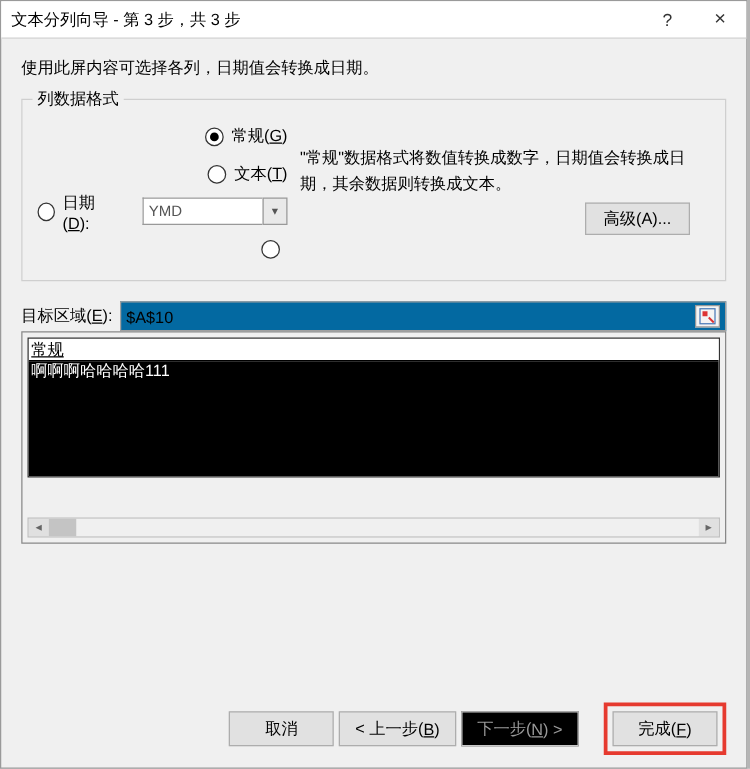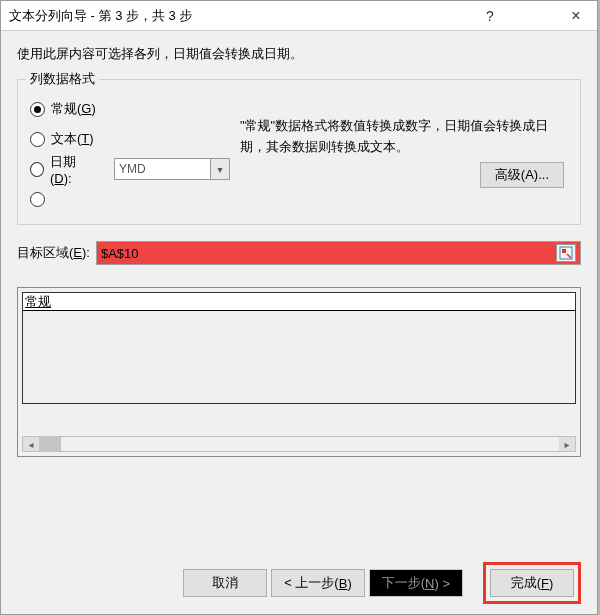--- a/index.html
+++ b/index.html
@@ -21,21 +21,20 @@
   }
   .titlebar {
     height: 30px;
     background: #ffffff;
     border-bottom: 1px solid #d0d0d0;
     display: flex;
     align-items: center;
     padding-left: 8px;
     font-size: 13px;
     color: #000;
-    gap: 44px;
   }
   .titlebar .title { flex: 1; }
   .titlebar .tbtn {
     width: 42px;
     height: 30px;
     display: flex;
     align-items: center;
     justify-content: center;
     font-size: 14px;
     color: #333;
@@ -63,20 +62,21 @@
     font-size: 13px;
   }
   .col-layout { display: flex; }
   .left-col { flex: 0 0 200px; }
   .right-col { flex: 1; padding-left: 10px; padding-top: 22px; position: relative; }
   .radio-row {
     display: flex;
     align-items: center;
     height: 30px;
     font-size: 13px;
+    justify-content: flex-end;
   }
   .radio-row .radio {
     width: 15px; height: 15px;
     border: 1px solid #333;
     border-radius: 50%;
     margin-right: 6px;
     display: inline-flex;
     align-items: center;
     justify-content: center;
     background: #fff;
@@ -114,49 +114,48 @@
     border: 1px solid #999;
     background: #e9e9e9;
     display: flex;
     align-items: center;
     justify-content: center;
     font-size: 10px;
     color: #555;
   }
   .adv-btn-wrap {
     position: absolute;
-    right: 4px;
+    right: 16px;
     top: 68px;
     padding-left: 48px;
   }
   .btn {
     display: inline-flex;
     align-items: center;
     justify-content: center;
     background: #e1e1e1;
     border: 1px solid #adadad;
     font-size: 13px;
     height: 26px;
     padding: 0 14px;
     white-space: nowrap;
   }
   .btn.disabled { color: #9a9a9a; border-color: #c8c8c8; background: #000000; }
   .btn .mn { text-decoration: underline; }
   .dest-row {
     display: flex;
     align-items: center;
-    margin-bottom: 22px;
   }
   .dest-label { margin-right: 6px; }
   .dest-label .mn { text-decoration: underline; }
   .dest-field {
     flex: 1;
     height: 24px;
     border: 1px solid #a0a0a0;
-    background: #ef4444;
+    background: #0369a1;
     display: flex;
     align-items: center;
     padding: 0 4px;
   }
   .dest-text { flex: 1; font-size: 13px; }
   .dest-pick {
     width: 20px; height: 18px;
     border: 1px solid #999;
     background: #f4f4f4;
     display: flex;
@@ -315,20 +314,23 @@
            <rect x="3" y="3" width="4" height="4" fill="#d33"></rect>
            <path d="M8 8 L12 12" stroke="#d33" stroke-width="1.5"></path>
          </svg>
         </span>
       </div>
     </div>
 
     <div class="preview-area">
       <div class="preview-inner">
         <div class="prev-header">常规</div>
+        <div class="prev-body">
+          <div>啊啊啊哈哈哈哈111</div>
+        </div>
       </div>
       <div class="hscroll">
         <div class="arr">◂</div>
         <div class="track">
           <div class="thumb"></div>
         </div>
         <div class="arr">▸</div>
       </div>
     </div>
 

